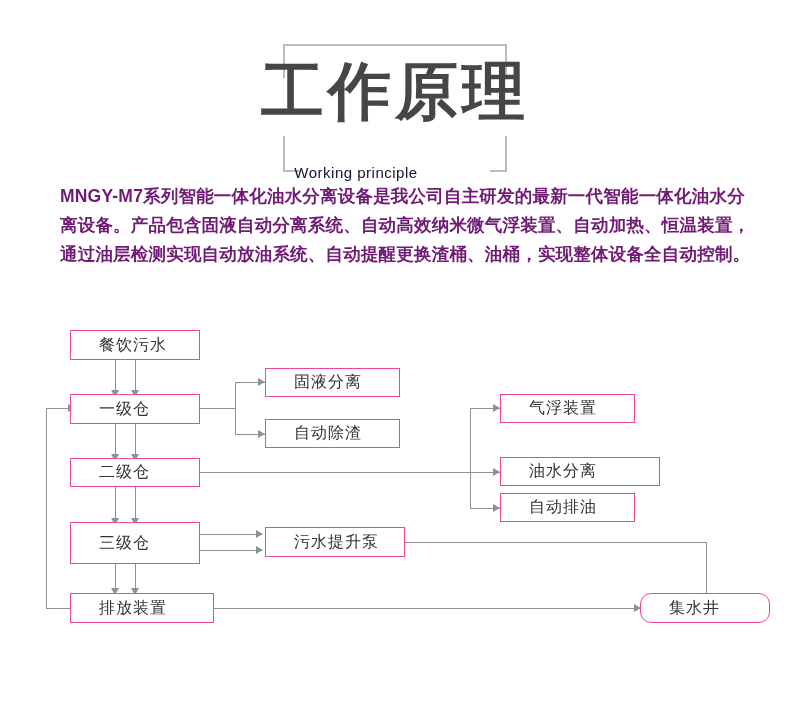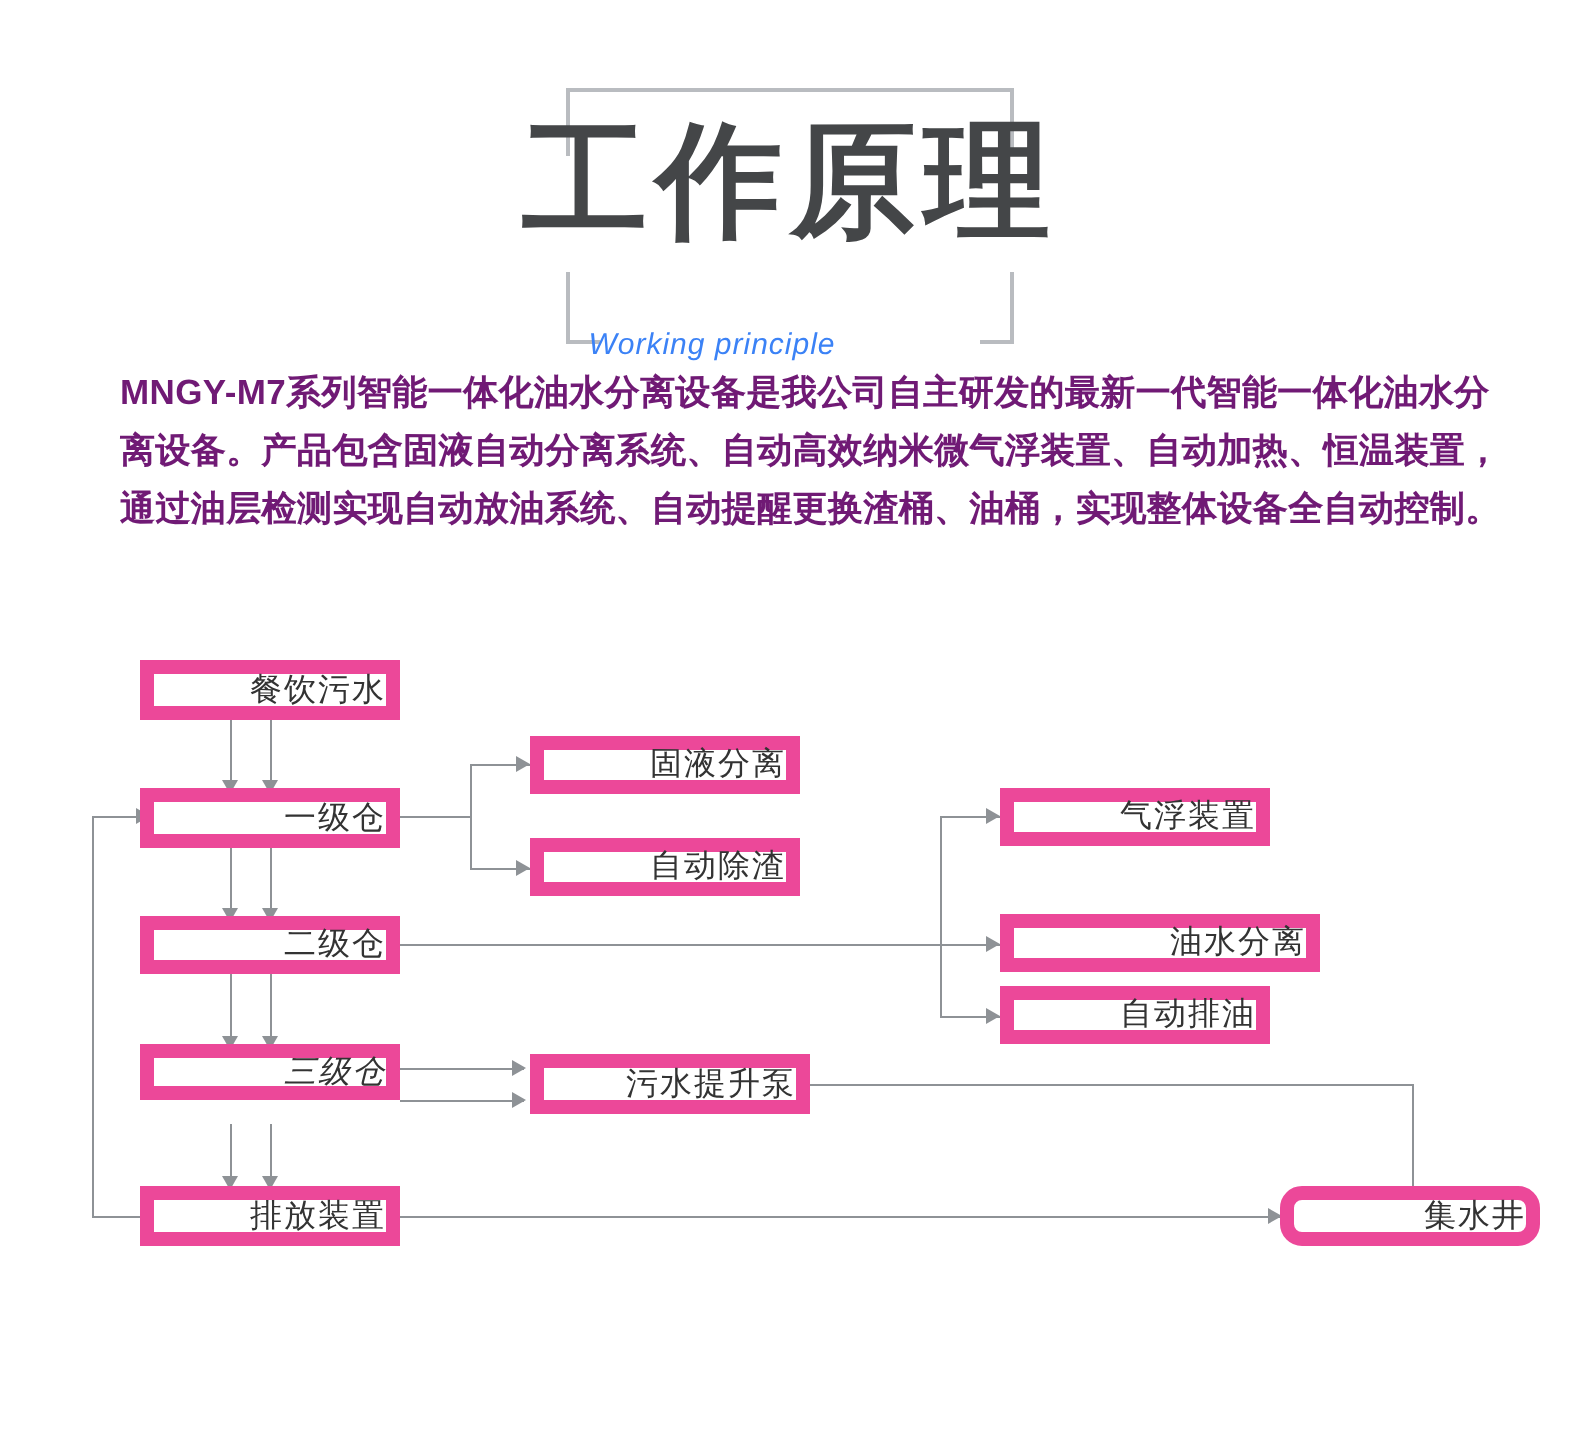--- a/index.html
+++ b/index.html
@@ -55,22 +55,21 @@
     height: 58px;
     background: #ffffff;
   }
   #header-sub {
     position: absolute;
     left: 0;
     top: 142px;
     width: 712px;
     text-align: center;
     font-size: 15px;
-    font-style: italic;
-    color: #3b82f6;
+    color: #0f172a;
     letter-spacing: 0.5px;
   }
   #sub-mask {
     position: absolute;
     left: 300px;
     top: 136px;
     width: 190px;
     height: 24px;
     background: #ffffff;
   }
@@ -92,27 +91,27 @@
   #diagram {
     position: absolute;
     left: 0;
     top: 312px;
     width: 790px;
     height: 330px;
   }
   .node {
     position: absolute;
     box-sizing: border-box;
-    border: 7px solid #ec4899;
+    border: 1px solid #ec4899;
     background: #ffffff;
     color: #333333;
     font-size: 16px;
     display: flex;
     align-items: center;
-    justify-content: flex-end;
+    justify-content: flex-start;
     letter-spacing: 1px;
     z-index: 3;
     padding-left: 28px;
   }
   .line {
     position: absolute;
     background: #8e9296;
     z-index: 1;
   }
   .h { height: 1px; }
@@ -226,29 +225,29 @@
   </div>
 
   <div class="node" style="left:500px; top:145px; width:160px; height:29px;">
     <span>油水分离</span>
   </div>
 
   <div class="node" style="left:500px; top:181px; width:135px; height:29px;">
     <span>自动排油</span>
   </div>
 
-  <div class="node" style="left:70px; top:210px; width:130px; height:28px;font-style:italic;">
+  <div class="node" style="left:70px; top:210px; width:130px; height:42px;">
     <span>三级仓</span>
   </div>
 
   <div class="node" style="left:265px; top:215px; width:140px; height:30px;">
     <span>污水提升泵</span>
   </div>
 
-  <div class="node" style="left:70px; top:281px; width:130px; height:30px;">
+  <div class="node" style="left:70px; top:281px; width:144px; height:30px;">
     <span>排放装置</span>
   </div>
 
   <div class="node" style="left:640px; top:281px; width:130px; height:30px;border-radius:11px;">
     <span>集水井</span>
   </div>
 
 </div>
 
 </body></html>

